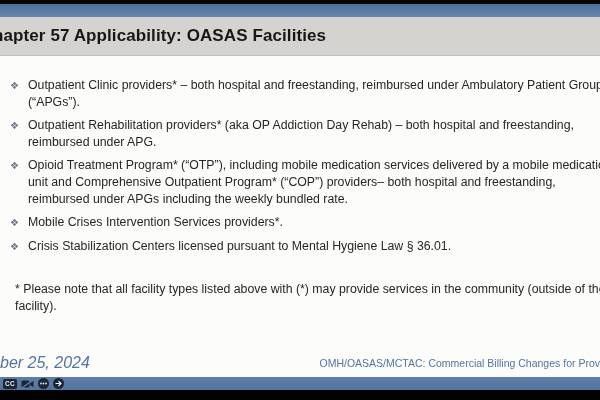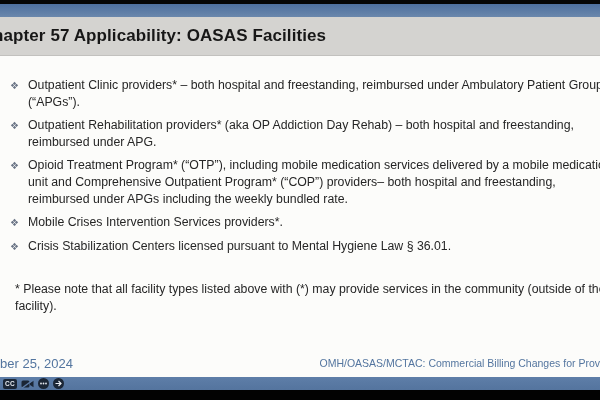--- a/index.html
+++ b/index.html
@@ -17,21 +17,21 @@
     white-space:nowrap;letter-spacing:.1px;}
   .slide-body{position:absolute;top:56px;left:0;width:600px;height:321px;background:#fcfcfa;}
   .content{padding:21px 0 0 10px;}
   .bullet-row{display:flex;align-items:flex-start;margin-bottom:7px;}
   .bullet-glyph{width:18px;flex:0 0 18px;font-size:10px;color:#6b7586;line-height:17px;
     text-align:left;}
   .bullet-text{width:586px;flex:0 0 586px;font-size:12.3px;line-height:16.6px;color:#262626;}
   .footnote{margin:26px 0 0 5px;width:598px;font-size:12.3px;line-height:16.6px;color:#262626;}
   .footer-row{position:absolute;top:299px;left:0;width:614px;height:16px;
     display:flex;justify-content:space-between;align-items:center;}
-  .footer-date{font-size:13px;color:#53759f;white-space:nowrap;}
+  .footer-date{font-size:16px;color:#53759f;white-space:nowrap;font-style:italic;}
   .footer-right{font-size:10.5px;color:#53759f;white-space:nowrap;margin-right:0;}
   .control-bar{position:absolute;top:377px;left:0;width:600px;height:13px;
     background:linear-gradient(#5e7ea8,#54749e);display:flex;align-items:center;gap:4px;
     padding-left:3px;box-sizing:border-box;}
   .ctl{display:flex;align-items:center;justify-content:center;cursor:pointer;}
   .cc-badge{width:14px;height:10px;background:#1b2635;border-radius:2px;color:#e8ecf2;
     font-size:6.5px;font-weight:bold;letter-spacing:.3px;}
   .circle-btn{width:11px;height:11px;border-radius:50%;background:#1b2635;color:#e8ecf2;}
   .bottom-black{position:absolute;top:390px;left:0;width:600px;height:10px;background:#020202;}
 </style>

